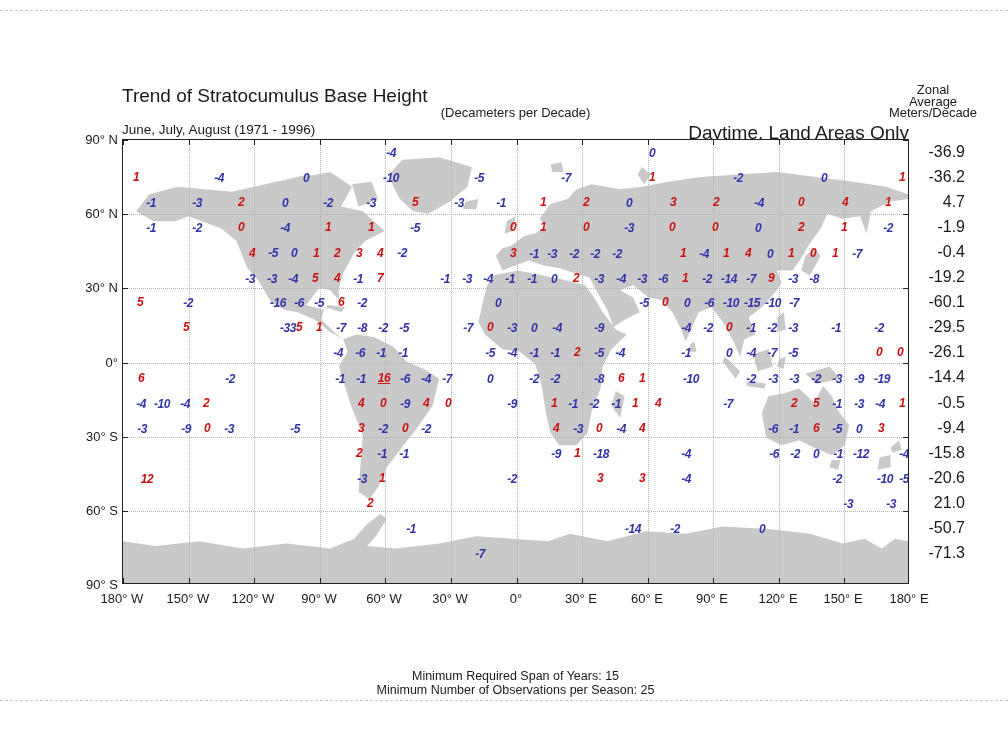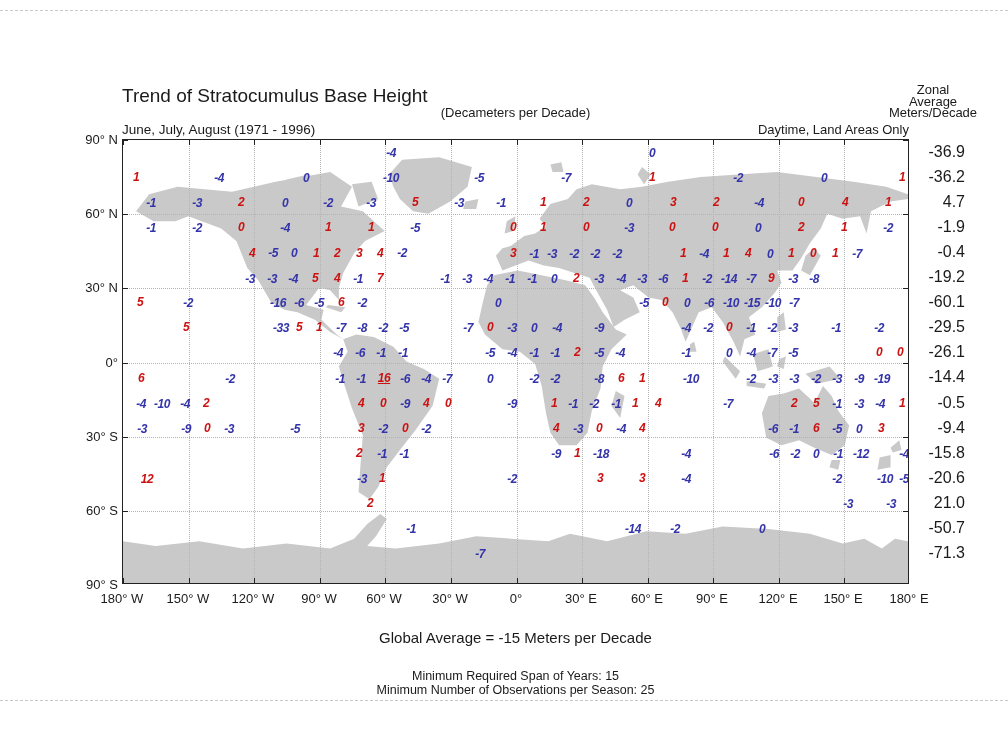--- a/index.html
+++ b/index.html
@@ -4,21 +4,21 @@
 <style>
   html,body{margin:0;padding:0;background:#fff;}
   .fig{position:relative;width:1008px;height:756px;background:#fff;overflow:hidden;
        font-family:"Liberation Sans","DejaVu Sans",sans-serif;color:#111;}
   .rule{position:absolute;left:0;width:1008px;border-top:1px dashed #c9c9c9;}
   .title{position:absolute;left:122px;width:787px;top:85px;text-align:left;
          font-size:19px;color:#1a1a1a;}
   .subtitle{position:absolute;left:122px;width:787px;top:105px;text-align:center;font-size:13px;color:#1a1a1a;}
   .zhdr{position:absolute;left:858px;width:150px;top:84px;text-align:center;font-size:13px;line-height:11.5px;color:#1a1a1a;}
   .hdrL{position:absolute;left:122px;top:122px;font-size:13.5px;color:#1a1a1a;}
-  .hdrR{position:absolute;right:99px;top:122px;font-size:13px;color:#1a1a1a;}
+  .hdrR{position:absolute;right:99px;top:122px;font-size:19px;color:#1a1a1a;}
   .frame{position:absolute;left:122px;top:139px;width:787px;height:445px;
          border:1.4px solid #222;box-sizing:border-box;background:#fff;overflow:hidden;}
   .frame svg{position:absolute;left:0;top:0;width:100%;height:100%;}
   .gv{position:absolute;top:0;height:100%;width:0;border-left:1px dotted #b3b3b3;}
   .gh{position:absolute;left:0;width:100%;height:0;border-top:1px dotted #b3b3b3;}
   .tick{position:absolute;background:#222;}
   .pt{position:absolute;transform:translate(-50%,-50%);font-size:12px;font-style:italic;
       font-weight:700;letter-spacing:-0.5px;white-space:nowrap;}
   .pt.blue{color:#3333aa;}
   .pt.red{color:#cc1111;font-weight:800;}
@@ -240,21 +240,21 @@
         <div class="pt blue" style="left: 375px; top: 163px;">0</div>
         <div class="pt blue" style="left: 521px; top: 163px;">-5</div>
         <div class="pt red" style="left: 542px; top: 162px;">0</div>
         <div class="pt blue" style="left: 564px; top: 163px;">0</div>
         <div class="pt blue" style="left: 586px; top: 163px;">-6</div>
         <div class="pt blue" style="left: 608px; top: 163px;">-10</div>
         <div class="pt blue" style="left: 629px; top: 163px;">-15</div>
         <div class="pt blue" style="left: 650px; top: 163px;">-10</div>
         <div class="pt blue" style="left: 671px; top: 163px;">-7</div>
         <div class="pt red" style="left: 63px; top: 187px;">5</div>
-        <div class="pt blue" style="left: 158px; top: 188px;">-33</div>
+        <div class="pt blue" style="left: 165px; top: 188px;">-33</div>
         <div class="pt red" style="left: 176px; top: 187px;">5</div>
         <div class="pt red" style="left: 196px; top: 187px;">1</div>
         <div class="pt blue" style="left: 218px; top: 188px;">-7</div>
         <div class="pt blue" style="left: 239px; top: 188px;">-8</div>
         <div class="pt blue" style="left: 260px; top: 188px;">-2</div>
         <div class="pt blue" style="left: 281px; top: 188px;">-5</div>
         <div class="pt blue" style="left: 345px; top: 188px;">-7</div>
         <div class="pt red" style="left: 367px; top: 187px;">0</div>
         <div class="pt blue" style="left: 389px; top: 188px;">-3</div>
         <div class="pt blue" style="left: 411px; top: 188px;">0</div>
@@ -422,16 +422,15 @@
       <div class="zval" style="top: 377px;">-14.4</div>
       <div class="zval" style="top: 403px;">-0.5</div>
       <div class="zval" style="top: 428px;">-9.4</div>
       <div class="zval" style="top: 453px;">-15.8</div>
       <div class="zval" style="top: 478px;">-20.6</div>
       <div class="zval" style="top: 503px;">21.0</div>
       <div class="zval" style="top: 528px;">-50.7</div>
       <div class="zval" style="top: 553px;">-71.3</div>
     </div>
 
-  <div class="gavg">Global Average = -15 Meters per Decade</div>
   <div class="note" style="top:669px">Minimum Required Span of Years: 15</div>
   <div class="note" style="top:683px">Minimum Number of Observations per Season: 25</div>
 </div>
 
 </body></html>

